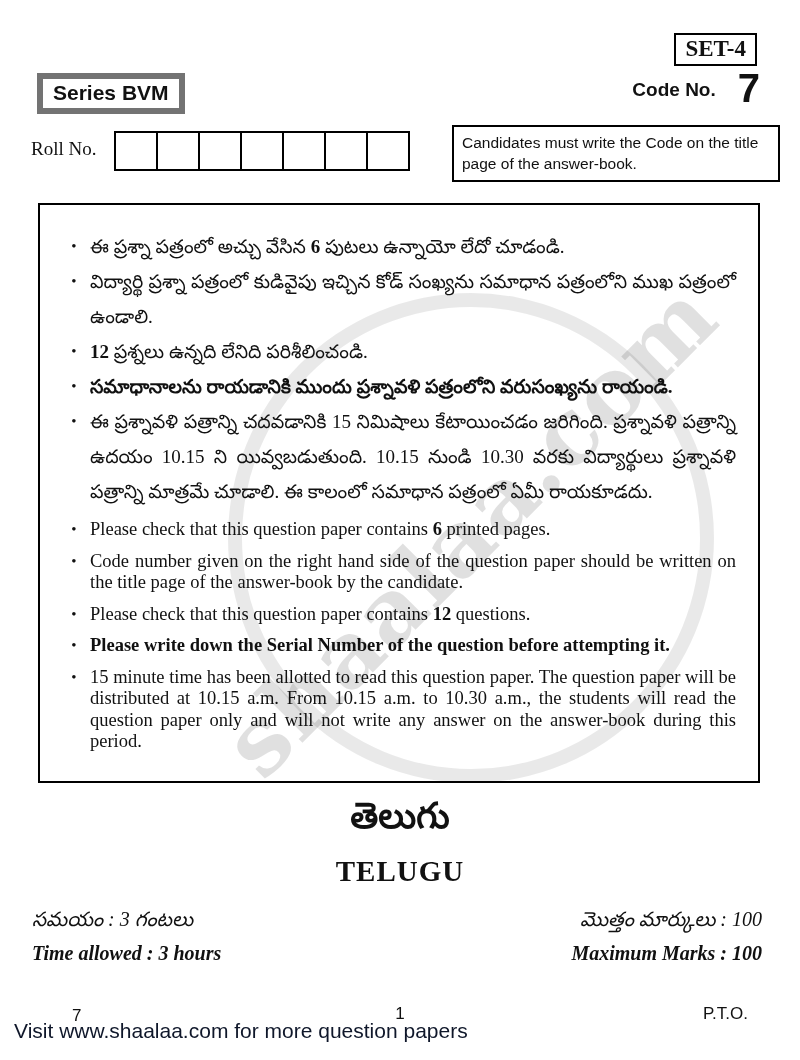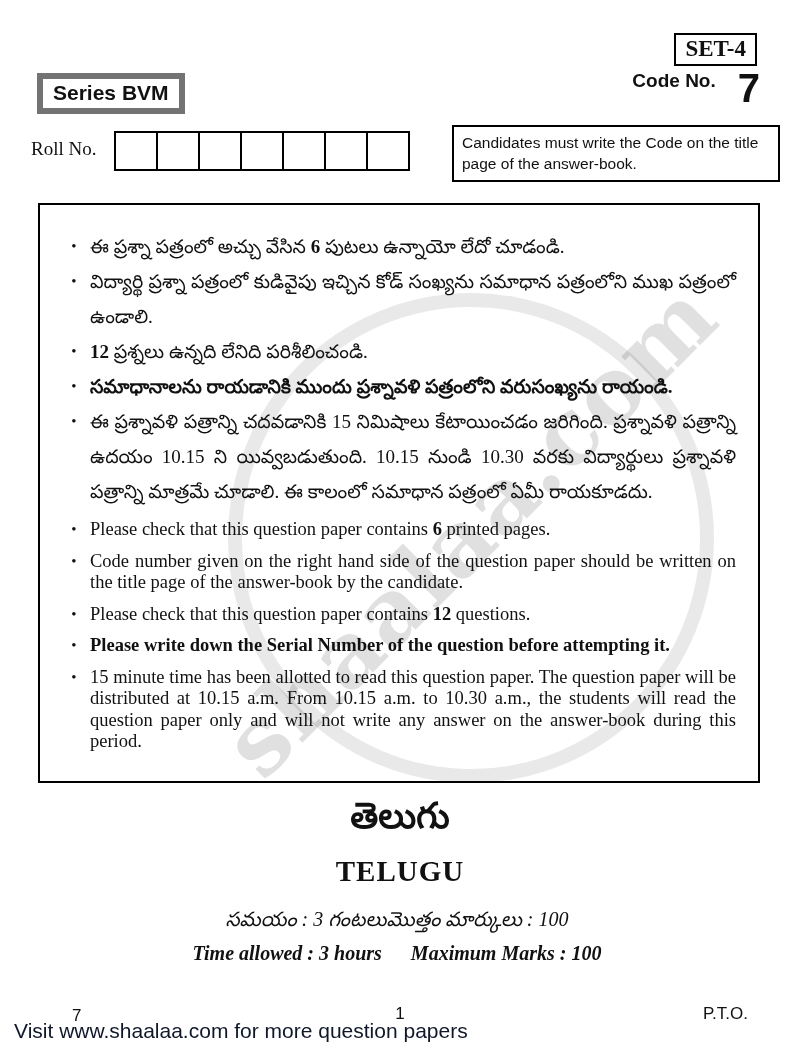--- a/index.html
+++ b/index.html
@@ -14,21 +14,21 @@
              display:flex; align-items:center; justify-content:center;
              transform:rotate(-45deg); font-family:"DejaVu Serif", serif; font-weight:bold;
              font-size:92px; color:rgba(0,0,0,0.12); z-index:0; letter-spacing:1px; white-space:nowrap; }
 
   .content { position:absolute; inset:0; z-index:1;text-decoration:underline; }
 
   
   .set4-box { position:absolute; top:33px; right:43px; border:2px solid #000;
               padding:1px 9px 2px 9px; font-family:"Liberation Serif", serif;
               font-weight:bold; font-size:23px; }
-  .codeno-row { position:absolute; top:70px; right:40px; display:flex; align-items:flex-start; }
+  .codeno-row { position:absolute; top:70px; right:40px; display:flex; align-items:flex-end; }
   .codeno-label { font-family:"Liberation Sans", sans-serif; font-weight:bold; font-size:19px;
                   padding-bottom:5px; }
   .codeno-value { font-family:"Liberation Sans", sans-serif; font-weight:bold; font-size:40px;
                   line-height:36px; margin-left:22px; }
   .series-box { position:absolute; top:73px; left:37px; border:6px solid #737373;
                 padding:2px 10px 3px 10px; font-family:"Liberation Sans", sans-serif;
                 font-weight:bold; font-size:21px; }
   .rollno-label { position:absolute; top:138px; left:31px; font-size:19px; }
   .roll-boxes { position:absolute; top:131px; left:114px; display:flex; }
   .rcell { width:44px; height:40px; border:2px solid #000; margin-left:-2px; background:#fff; }
@@ -52,21 +52,21 @@
 
   
   .title-te { position:absolute; top:793px; left:0; width:100%; text-align:center;
               font-size:36px; font-weight:600; line-height:46px; }
   .title-en { position:absolute; top:855px; left:0; width:100%; text-align:center;
               font-family:"Liberation Serif", serif; font-weight:bold; font-size:29px;
               letter-spacing:1px; }
 
   
   .meta-row { position:absolute; left:32px; right:38px; display:flex;
-              justify-content:center; }
+              justify-content:space-between; }
   .meta-te { top:908px; font-style:italic; font-size:20px; }
   .meta-en { top:942px; font-style:italic; font-weight:bold; font-size:20px;
              font-family:"Liberation Serif", serif;gap:29px; }
 
   
   .footer-num { position:absolute; font-family:"Liberation Sans", sans-serif; font-size:17px; }
   .fn-left { top:1006px; left:72px; }
   .fn-center { top:1004px; left:0; width:100%; text-align:center; }
   .fn-right { top:1004px; right:52px; }
   .visit-line { position:absolute; top:1019px; left:14px;

